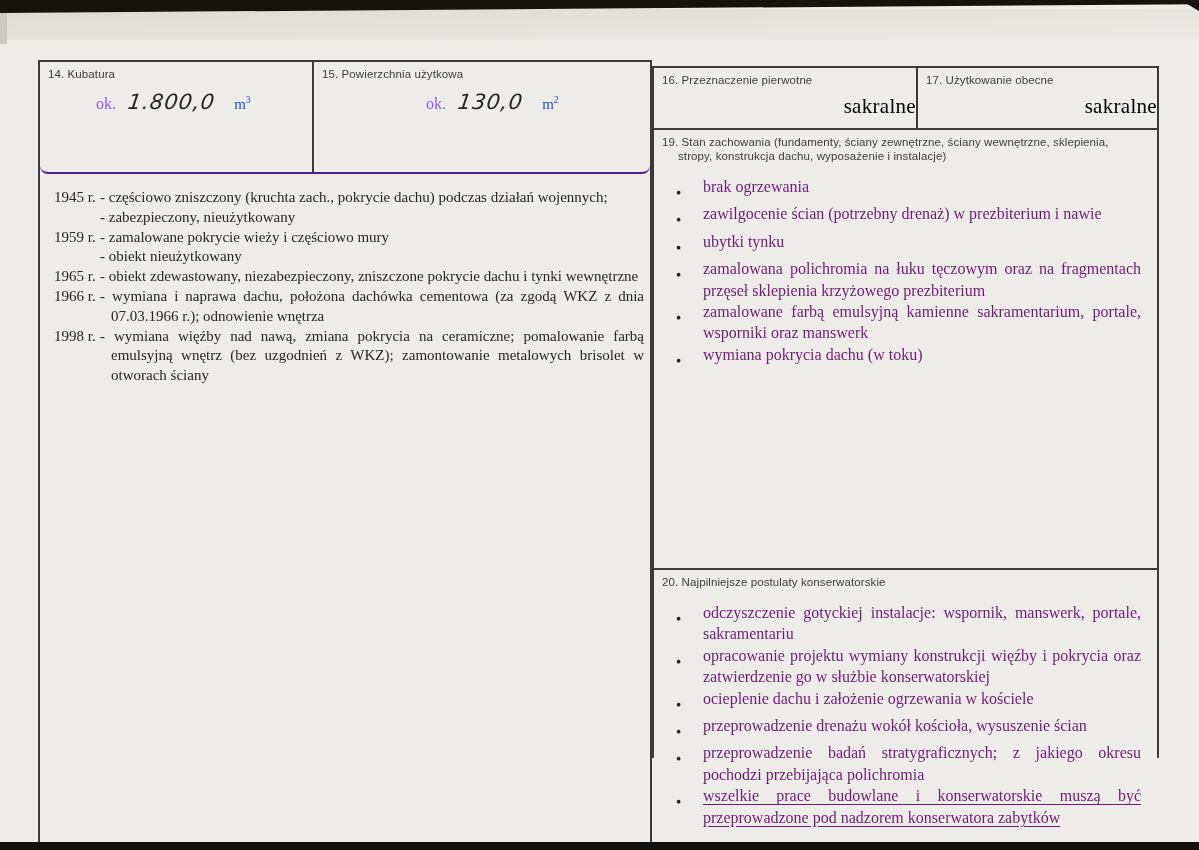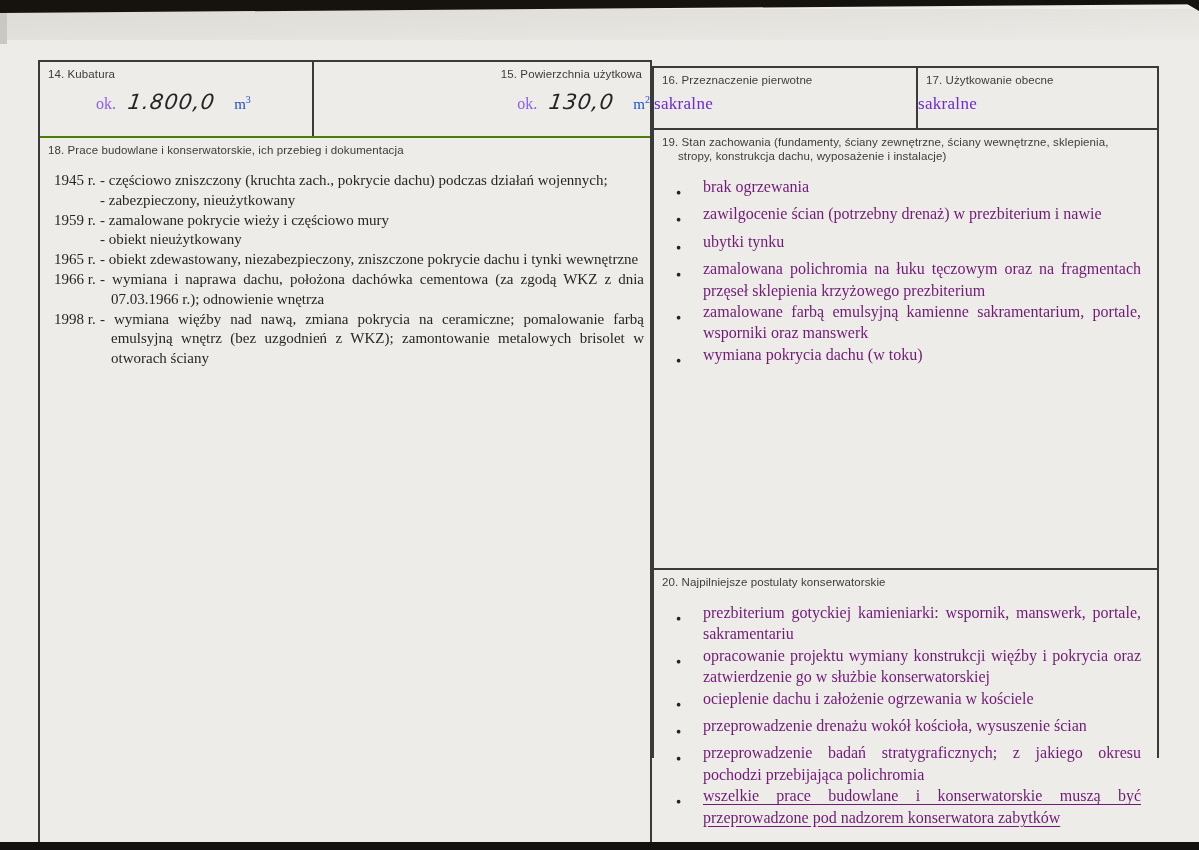--- a/index.html
+++ b/index.html
@@ -16,25 +16,25 @@
                 clip-path:polygon(15% 0,100% 0,100% 100%); z-index:6; }
   .edge-strip { position:absolute; top:9px; left:0; right:0; height:31px;
                 background:linear-gradient(178deg,#dcdbd5 0%,#e4e3de 55%,#ebeae6 100%); z-index:1; }
   .left-smudge { position:absolute; top:10px; left:0; width:7px; height:34px; background:#c9c8c2; z-index:2; }
   .bottom-band { position:absolute; bottom:0; left:0; right:0; height:8px; background:#131110; z-index:5; }
 
   .tbl { position:absolute; border:2px solid #3a3a3a; border-bottom:none; background:transparent; }
   .tbl-left  { left:38px;  top:60px; width:614px; height:790px; }
   .tbl-right { left:652px; top:66px; width:507px; height:692px; }
 
-  .row-top   { height:76px; border-bottom:2px solid #4d7c0f; display:flex; }
+  .row-top   { height:112px; border-bottom:2px solid #4c1d95; display:flex;border-radius:8px; }
   .row-top-r { height:62px; border-bottom:2px solid #3a3a3a; display:flex; }
   .cell { height:100%; }
   .cell-14 { width:274px; border-right:2px solid #3a3a3a; }
-  .cell-15 { flex:1;text-align:right; }
+  .cell-15 { flex:1; }
   .cell-16 { width:264px; border-right:2px solid #3a3a3a; }
   .cell-17 { flex:1; }
 
   .field-label {
     font-family:"Liberation Sans", sans-serif; font-size:11.5px; color:#3c3c3c;
     padding:5px 8px 0 8px; line-height:14px; letter-spacing:0.1px;
   }
   .field-label.hang { padding-left:24px; text-indent:-16px; padding-right:19px; }
 
   
@@ -43,21 +43,21 @@
   .val-15 { padding-left:112px; }
   .ok { font-size:16px; color:#8b5cf6; }
   .hand {
     display:inline-block; margin-left:8px;
     font-family:"DejaVu Sans", sans-serif; font-style:italic; font-size:21px;
     letter-spacing:1px; color:#252525; transform:skewX(-8deg);
   }
   .unit { font-size:15px; margin-left:15px; color:#1d4ed8; }
   .unit sup { font-size:10px; }
 
-  .sakralne { text-align:left; font-size:17px; margin-top:7px; color:#6d28d9; letter-spacing:0.3px; }
+  .sakralne { text-align:right; font-size:21px; margin-top:7px; color:#000000; letter-spacing:0.3px; }
 
   
   .entries { margin:14px 4px 4px 14px; font-size:15px; line-height:19.8px; }
   .entry-row { position:relative; padding-left:46px; }
   .year { position:absolute; left:0; top:0; }
   .entry-text { text-align:justify; text-indent:-11px; padding-left:11px; padding-right:2px; }
 
   
   .box-19 { height:440px; border-bottom:2px solid #3a3a3a; }
   .bullets { list-style:none; margin:13px 16px 0 22px; font-size:16px; line-height:21.4px; }
@@ -89,21 +89,20 @@
       <div class="cell cell-15">
         <div class="field-label">15. Powierzchnia użytkowa</div>
         <div class="val-line val-15">
           <span class="ok">ok.</span>
           <span class="hand">130,0</span>
           <span class="unit"><span>m</span><sup>2</sup></span>
         </div>
       </div>
     </div>
     <div class="box-18">
-      <div class="field-label">18. Prace budowlane i konserwatorskie, ich przebieg i dokumentacja</div>
       <div class="entries">
           <div class="entry-row">
             <span class="year">1945 r.</span>
             <div class="entry-text">- częściowo zniszczony (kruchta zach., pokrycie dachu) podczas działań wojennych;</div>
           </div>
           <div class="entry-row">
             <div class="entry-text">- zabezpieczony, nieużytkowany</div>
           </div>
           <div class="entry-row">
             <span class="year">1959 r.</span>
@@ -166,21 +165,21 @@
             <span class="dot">●</span>
             <div class="btxt">wymiana pokrycia dachu (w toku)</div>
           </li>
         </ul>
     </div>
     <div class="box-20">
       <div class="field-label">20. Najpilniejsze postulaty konserwatorskie</div>
       <ul class="bullets">
           <li>
             <span class="dot">●</span>
-            <div class="btxt">prezbiterium gotyckiej kamieniarki: wspornik, manswerk, portale, sakramentariu</div>
+            <div class="btxt">odczyszczenie gotyckiej instalacje: wspornik, manswerk, portale, sakramentariu</div>
           </li>
           <li>
             <span class="dot">●</span>
             <div class="btxt">opracowanie projektu wymiany konstrukcji więźby i pokrycia oraz zatwierdzenie go w służbie konserwatorskiej</div>
           </li>
           <li>
             <span class="dot">●</span>
             <div class="btxt">ocieplenie dachu i założenie ogrzewania w kościele</div>
           </li>
           <li>

